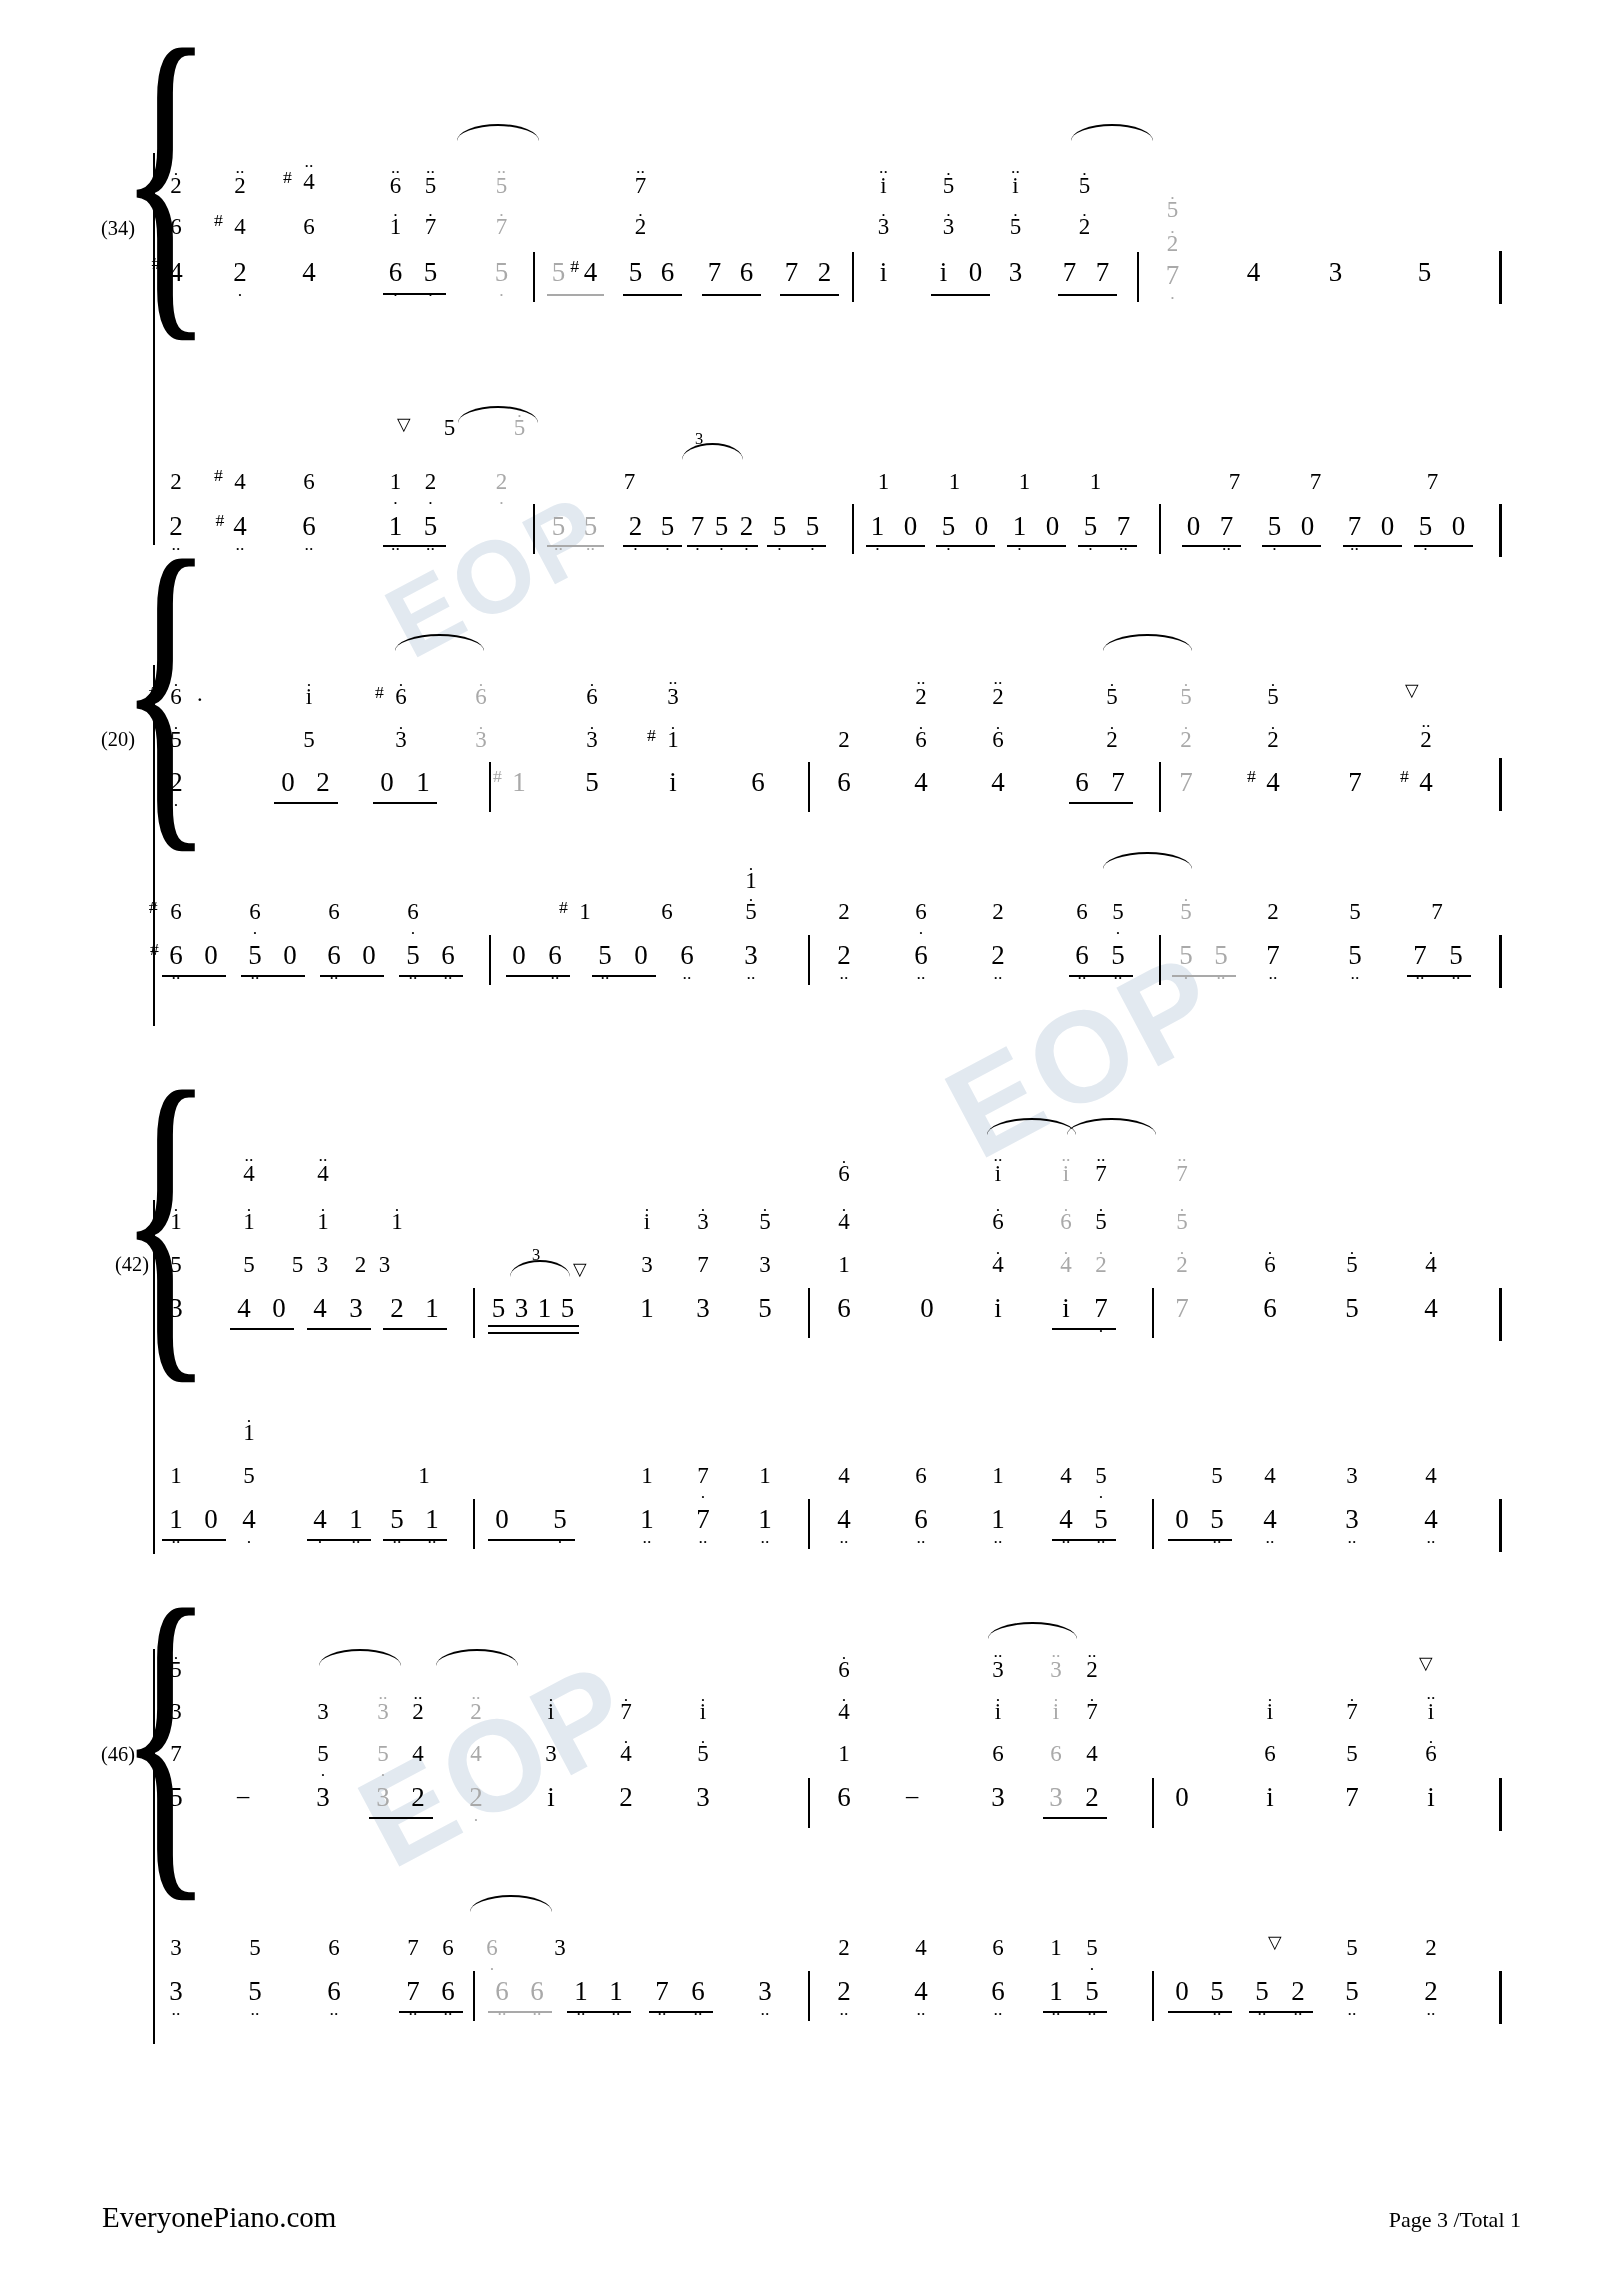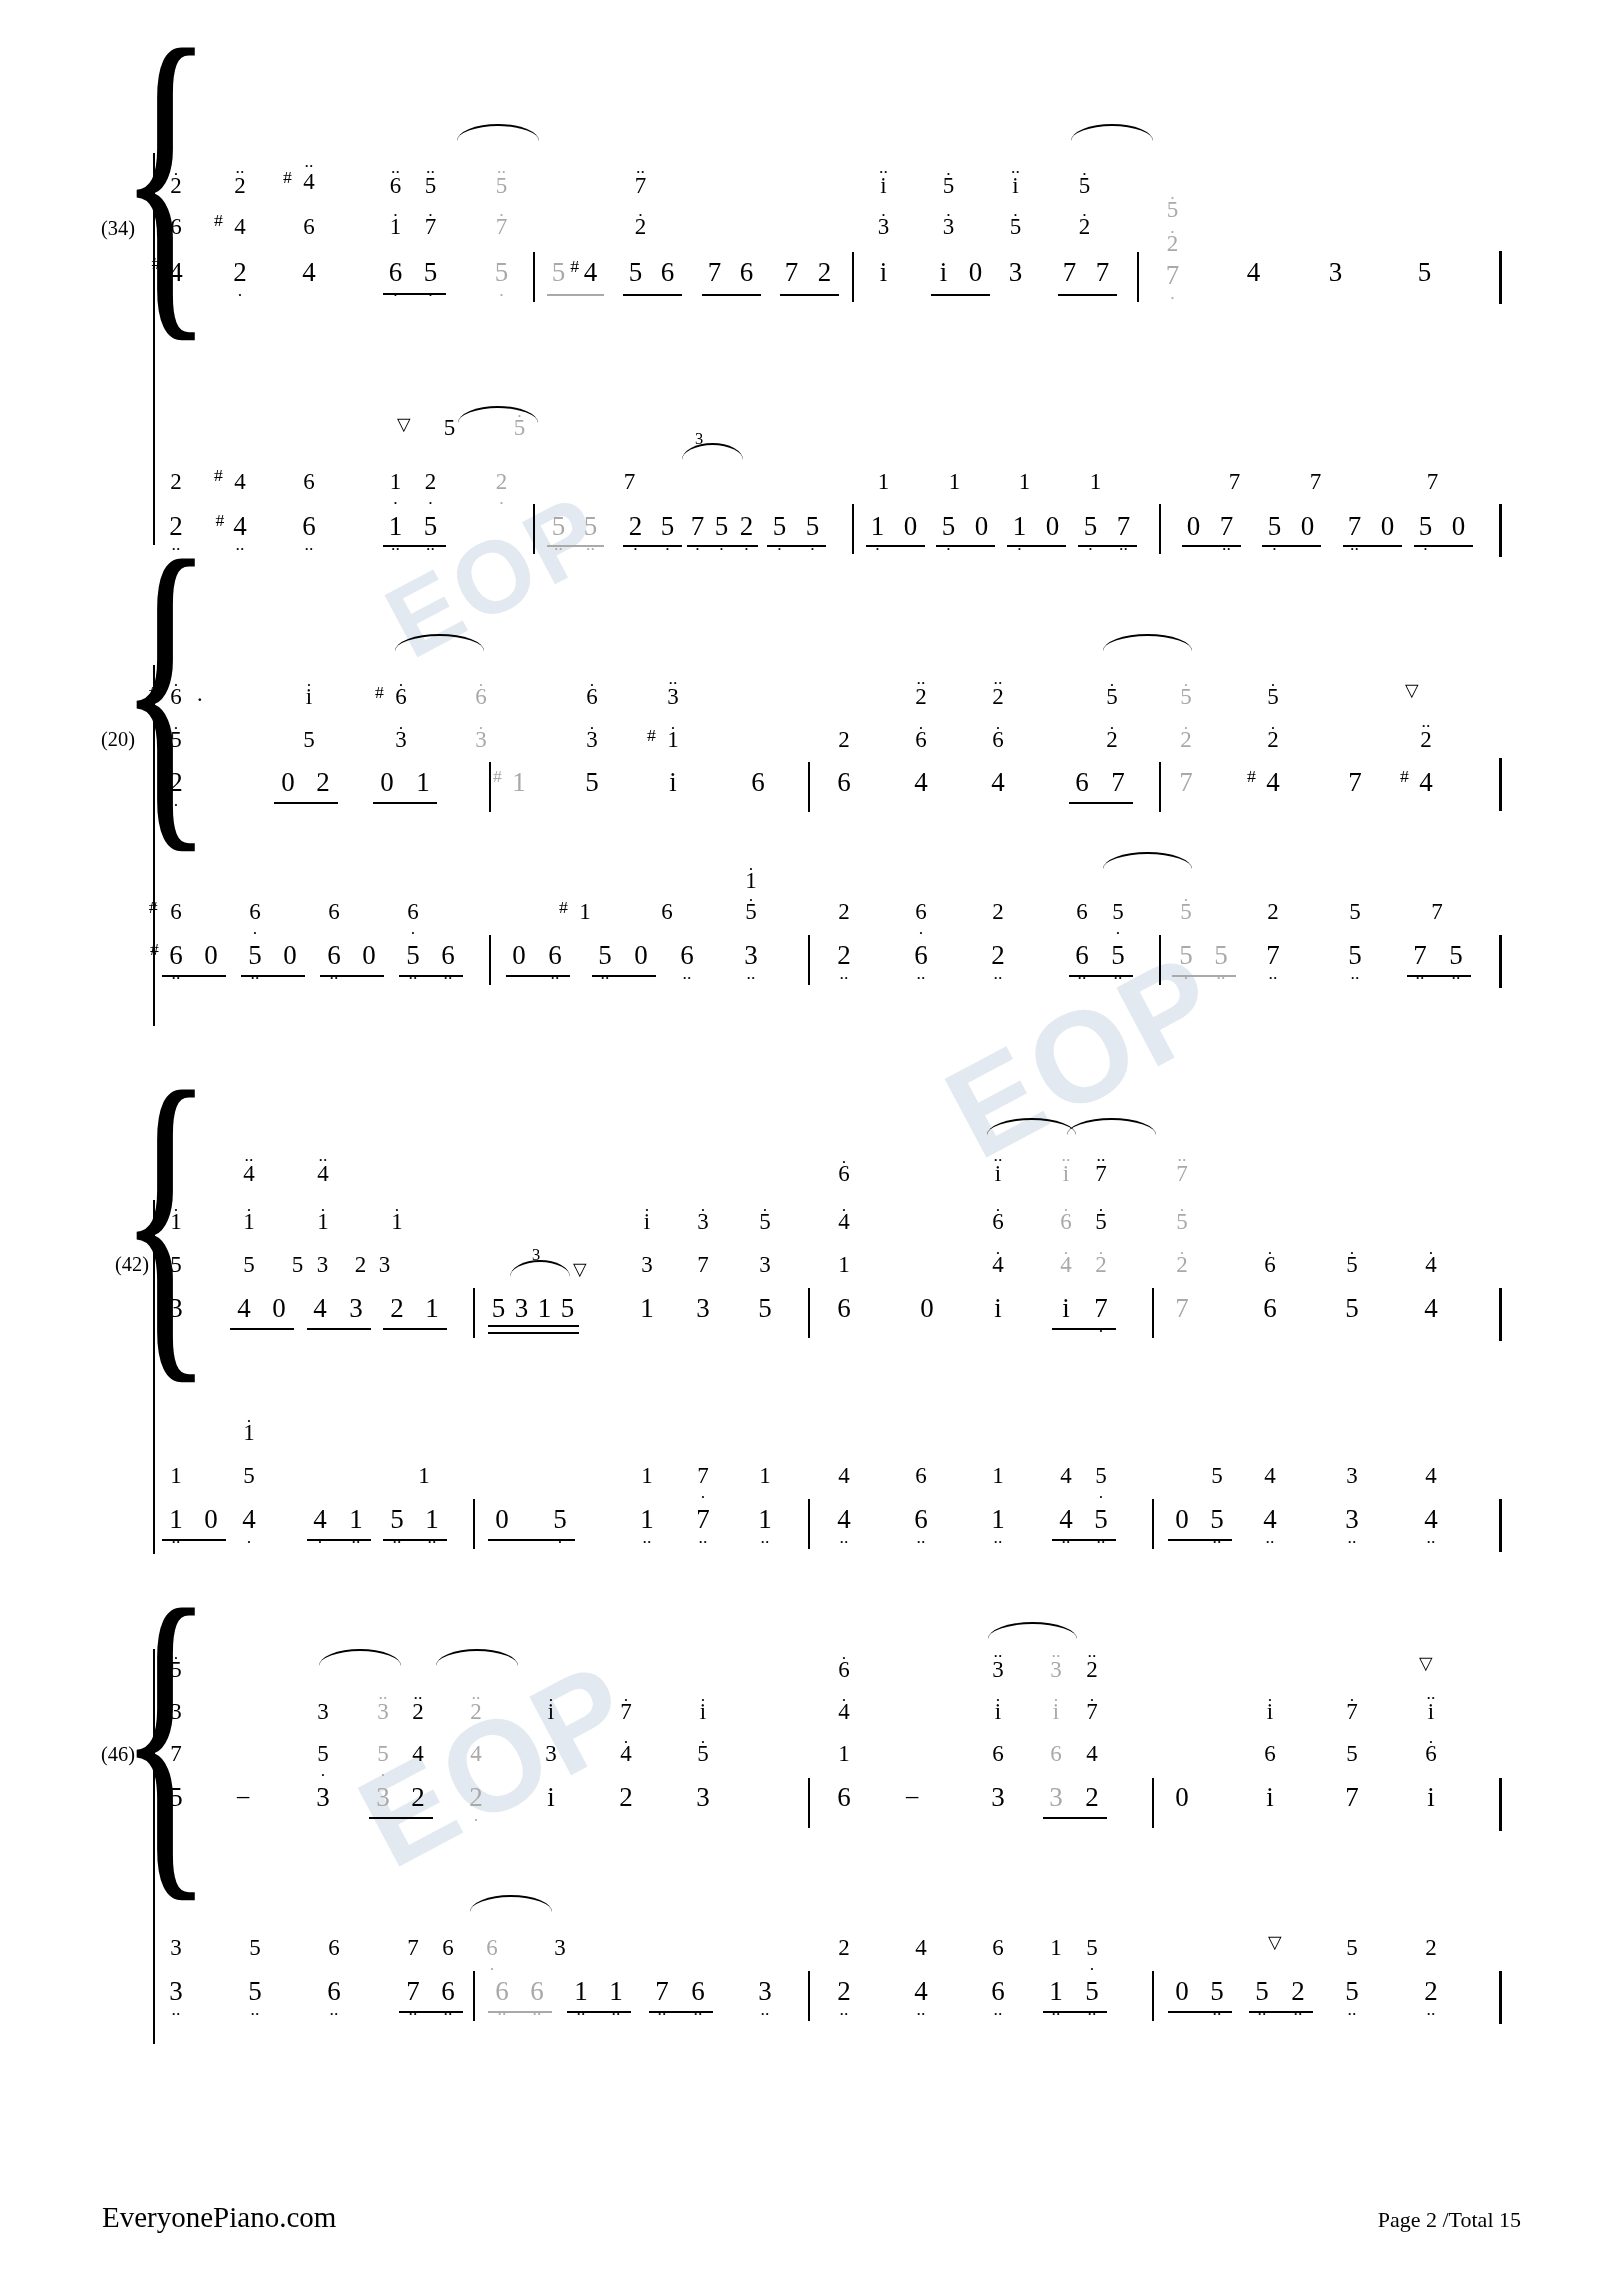--- a/index.html
+++ b/index.html
@@ -815,16 +815,16 @@
     <div class="n" style="left:1337px; top:1936px; width:30px;">5</div>
     <div class="n big" style="left:1337px; top:1978px; width:30px;">5<span class="dotB" style="top:29px;">..</span></div>
 
     <div class="n" style="left:1416px; top:1936px; width:30px;">2</div>
     <div class="n big" style="left:1416px; top:1978px; width:30px;">2<span class="dotB" style="top:29px;">..</span></div>
 
     <div class="endbar" style="left:1499px; top:1971px;"></div>
   </div>
 
   <div class="footer-left">EveryonePiano.com</div>
-  <div class="footer-right">Page 2 /Total 15</div>
+  <div class="footer-right">Page 3 /Total 1</div>
 
 </div>
 
 
 </body></html>

